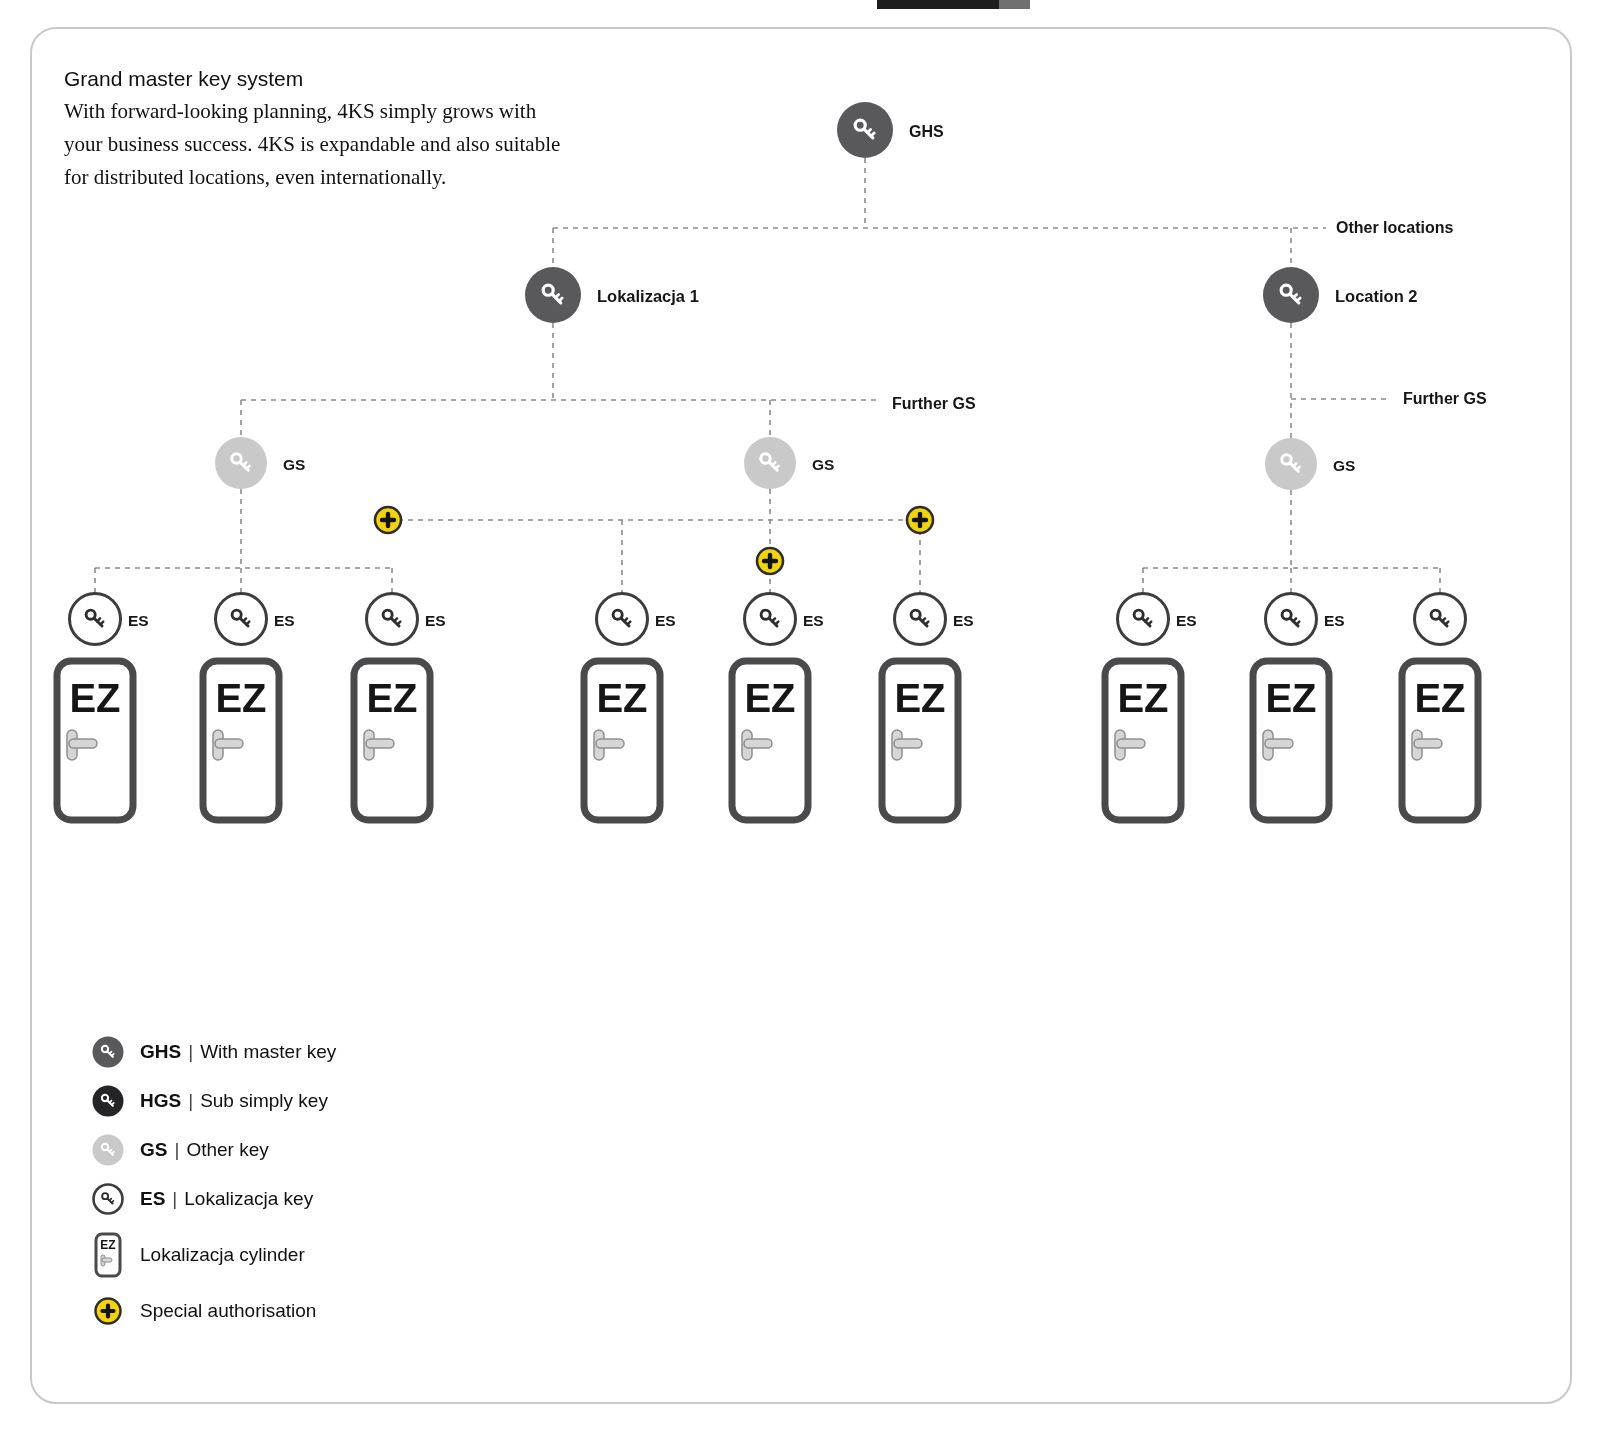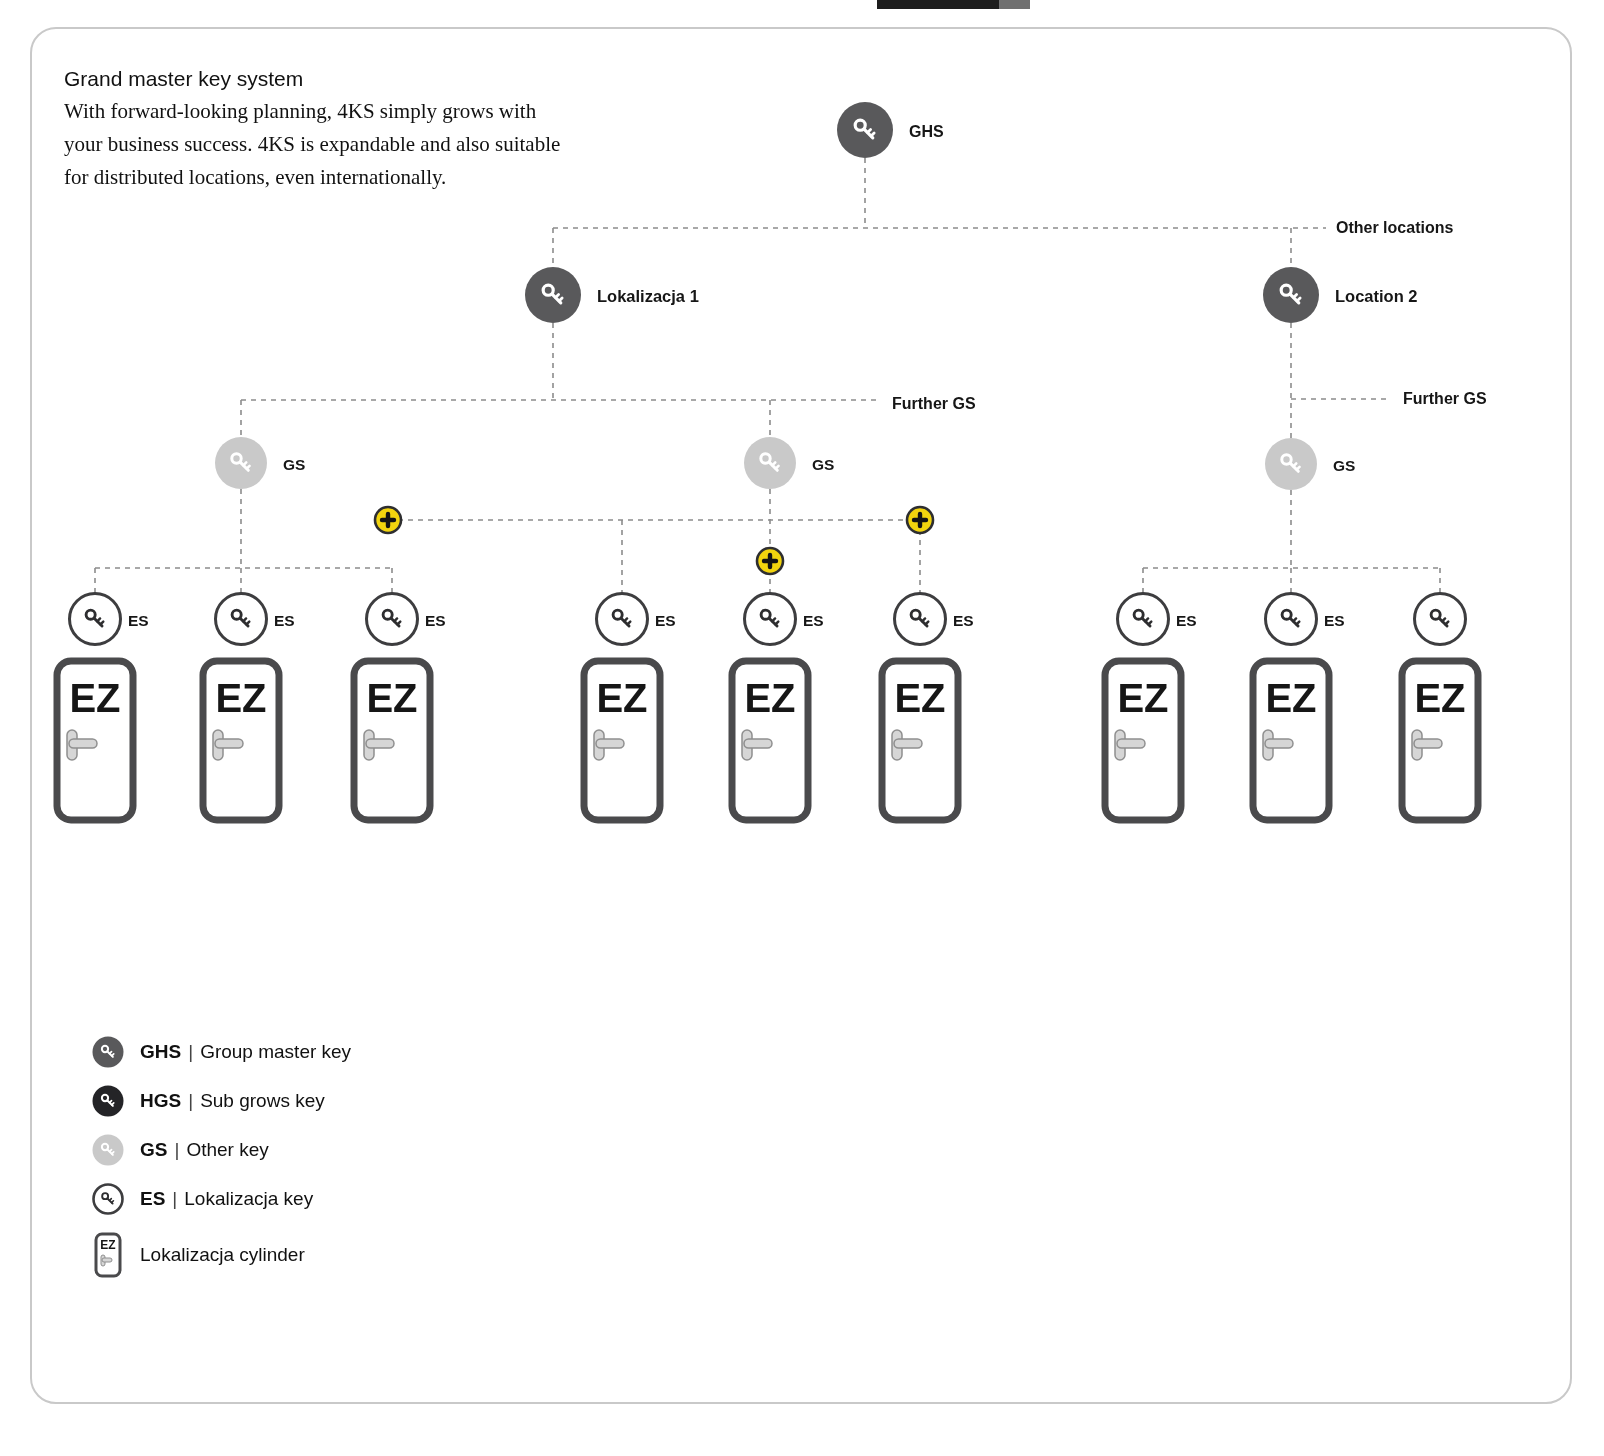--- a/index.html
+++ b/index.html
@@ -239,33 +239,33 @@
 
     <div class="legend-row">
       <span class="licon">
         <svg width="34" height="34" viewBox="0 0 34 34">
           <circle cx="17" cy="17" r="15.5" style="fill:var(--c-master)"></circle>
           <use href="#key-glyph" x="7" y="7" width="20" height="20" style="color:#ffffff"></use>
         </svg>
       </span>
       <span class="lterm">GHS</span>
       <span class="lsep">|</span>
-      <span class="ldesc">Group master key</span>
+      <span class="ldesc">With master key</span>
     </div>
 
     <div class="legend-row">
       <span class="licon">
         <svg width="34" height="34" viewBox="0 0 34 34">
           <circle cx="17" cy="17" r="15.5" style="fill:var(--c-sub)"></circle>
           <use href="#key-glyph" x="7" y="7" width="20" height="20" style="color:#ffffff"></use>
         </svg>
       </span>
       <span class="lterm">HGS</span>
       <span class="lsep">|</span>
-      <span class="ldesc">Sub grows key</span>
+      <span class="ldesc">Sub simply key</span>
     </div>
 
     <div class="legend-row">
       <span class="licon">
         <svg width="34" height="34" viewBox="0 0 34 34">
           <circle cx="17" cy="17" r="15.5" style="fill:var(--c-group)"></circle>
           <use href="#key-glyph" x="7" y="7" width="20" height="20" style="color:#ffffff"></use>
         </svg>
       </span>
       <span class="lterm">GS</span>
@@ -291,15 +291,26 @@
           <rect x="3" y="3" width="24" height="42" rx="6" fill="#ffffff" style="stroke:var(--c-door)" stroke-width="3"></rect>
           <text x="15" y="18" text-anchor="middle" font-size="12" font-weight="bold" fill="#161616">EZ</text>
           <rect x="8" y="24" width="4" height="11" rx="2" fill="#d6d6d6" stroke="#8f8f8f" stroke-width="1"></rect>
           <rect x="9" y="27" width="10" height="4" rx="2" fill="#d6d6d6" stroke="#8f8f8f" stroke-width="1"></rect>
         </svg>
       </span>
 
       <span class="ldesc">Lokalizacja cylinder</span>
     </div>
 
+    <div class="legend-row">
+      <span class="licon">
+        <svg width="34" height="34" viewBox="0 0 34 34">
+          <circle cx="17" cy="17" r="12.5" style="fill:var(--c-plus);stroke:var(--c-key-dark)" stroke-width="2.5"></circle>
+          <line x1="11.5" y1="17" x2="22.5" y2="17" stroke="#141414" stroke-width="4.2" stroke-linecap="round"></line>
+          <line x1="17" y1="11.5" x2="17" y2="22.5" stroke="#141414" stroke-width="4.2" stroke-linecap="round"></line>
+        </svg>
+      </span>
+
+      <span class="ldesc">Special authorisation</span>
+    </div>
 
   </div>
 </div>
 
 </body></html>

